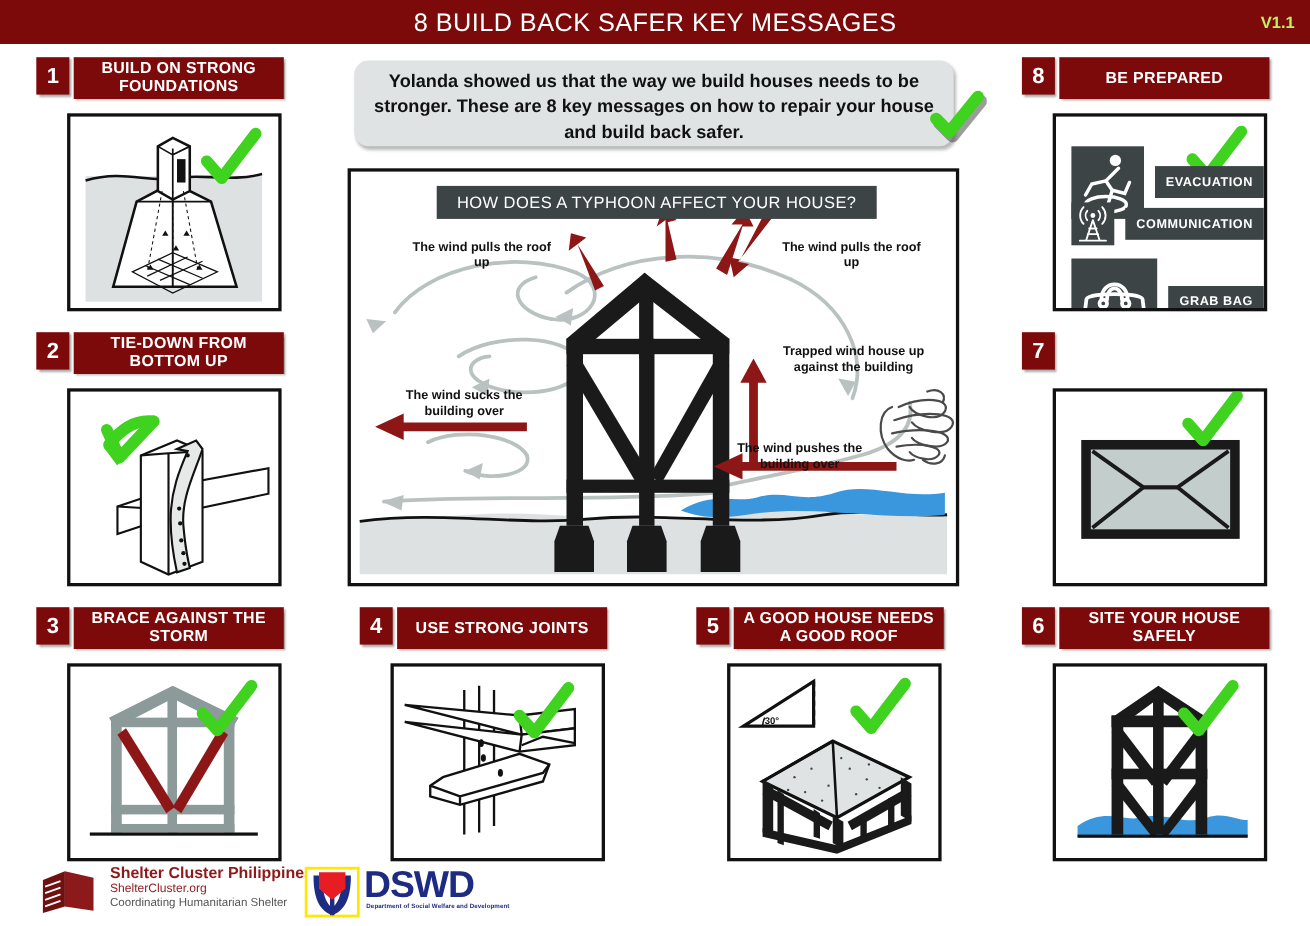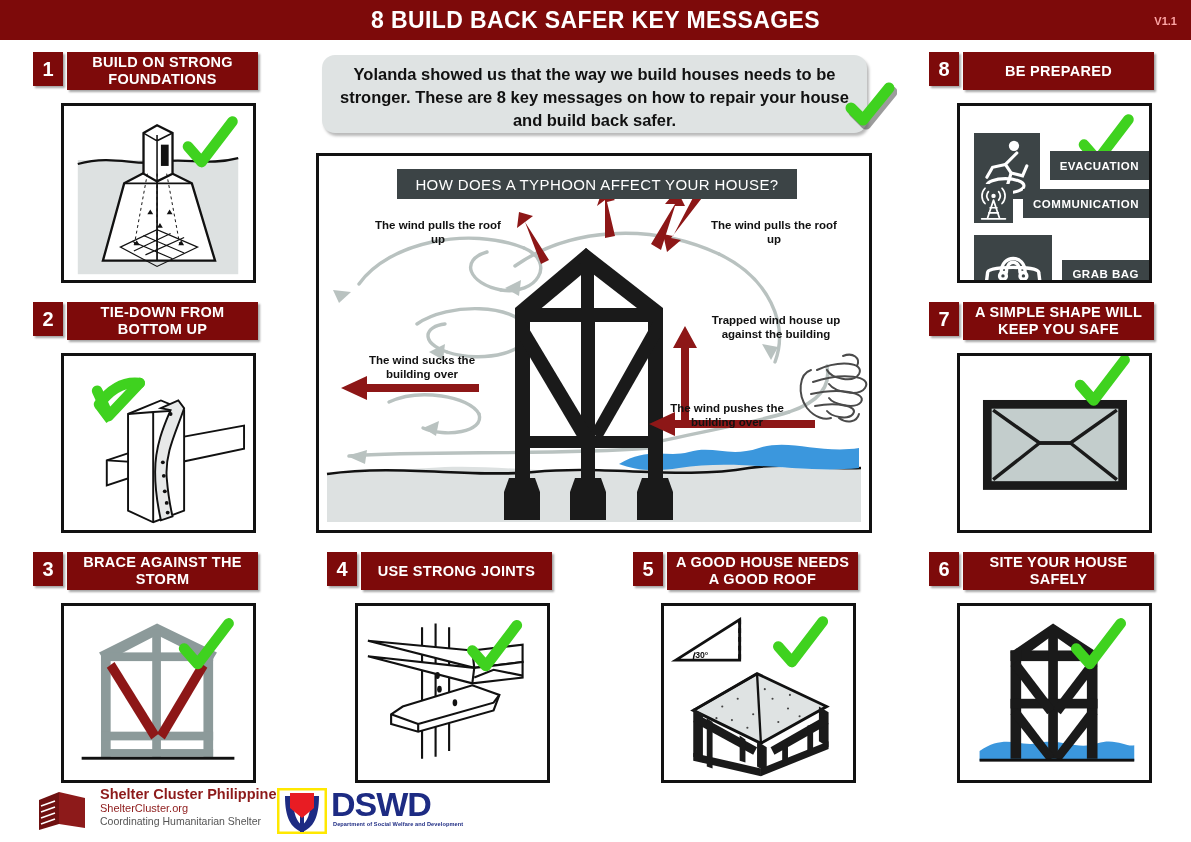--- a/index.html
+++ b/index.html
@@ -2,24 +2,24 @@
 <html><head>
 <meta charset="utf-8">
 <style>
   html,body{margin:0;padding:0;background:#ffffff;}
   body{width:1191px;height:842px;position:relative;overflow:hidden;
        font-family:"Liberation Sans","DejaVu Sans",sans-serif;color:#111;}
 
   
   #header{position:absolute;left:0;top:0;width:1191px;height:40px;background:#7d0a0a;}
   #header-title{position:absolute;left:0;top:0;width:1191px;height:40px;
-      line-height:40px;text-align:center;color:#fff;font-size:23px;font-weight:bold;
+      line-height:40px;text-align:center;color:#fff;font-size:23px;font-weight:normal;
       letter-spacing:.4px;}
   #header-version{position:absolute;right:14px;top:0;height:40px;line-height:42px;
-      color:#fca5a5;font-size:11px;font-weight:bold;}
+      color:#bef264;font-size:15px;font-weight:bold;}
 
   
   .panel{position:absolute;}
   .panel-head{position:relative;height:38px;}
   .panel-num{position:absolute;left:0;top:0;width:30px;height:34px;background:#7d0a0a;
       color:#fff;font-size:20px;font-weight:bold;text-align:center;line-height:34px;
       box-shadow:2px 2px 2px rgba(0,0,0,.35);}
   .panel-title{position:absolute;left:34px;top:0;right:0;height:38px;background:#7d0a0a;
       color:#fff;font-size:14.5px;font-weight:bold;line-height:17px;text-align:center;
       display:flex;align-items:center;justify-content:center;letter-spacing:.3px;
@@ -361,21 +361,20 @@
       <path d="M134 106 L96 156 L104 160 L142 112 Z"></path>
     </g>
     <rect x="20" y="158" width="160" height="3" fill="#111"></rect>
     <path d="M120 44 L134 60 L166 18" fill="none" stroke="#3fd21f" stroke-width="11" stroke-linecap="round" stroke-linejoin="round"></path>
   </svg>
 </div>
 
 <div class="panel" style="left:929px;top:302px;width:225px;">
   <div class="panel-head">
     <div class="panel-num">7</div>
-    <div class="panel-title">A SIMPLE SHAPE WILL KEEP YOU SAFE</div>
   </div>
 </div>
 <div class="panel-box" style="left:957px;top:353px;width:195px;height:180px;">
   <svg viewBox="0 0 195 180">
     <rect x="28" y="50" width="140" height="84" fill="#c3cdcc" stroke="#1a1a1a" stroke-width="9"></rect>
     <path d="M34 56 L82 90 L114 90 L162 56" fill="none" stroke="#1a1a1a" stroke-width="3.6"></path>
     <path d="M34 128 L82 90 M114 90 L162 128" fill="none" stroke="#1a1a1a" stroke-width="3.6"></path>
     <path d="M82 90 L114 90" fill="none" stroke="#1a1a1a" stroke-width="3.6"></path>
     <path d="M124 30 L138 46 L170 4" fill="none" stroke="#3fd21f" stroke-width="11" stroke-linecap="round" stroke-linejoin="round"></path>
   </svg>

